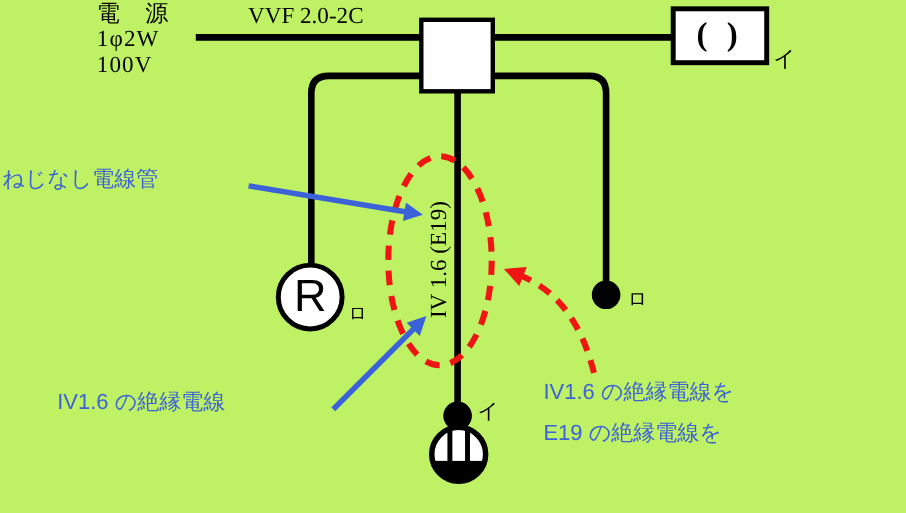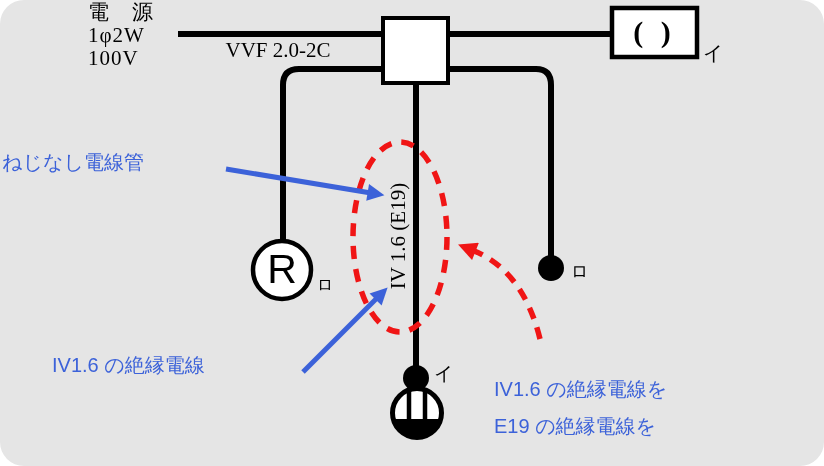--- a/index.html
+++ b/index.html
@@ -1,33 +1,32 @@
 <!DOCTYPE html>
 <html><head>
 <meta charset="utf-8">
 <style>
   html,body{margin:0;padding:0;background:#fff;}
   #stage{
     position:relative;
     width:824px;height:466px;
-    background:#e5e5e5;
+    background:#bef264;
     overflow:hidden;
     font-family:"Liberation Serif", serif;
-    border-radius:24px;
   }
   #diagram-svg{position:absolute;left:0;top:0;}
   .abs{position:absolute;white-space:nowrap;}
   .src-label{
     left:88px;top:1px;
     font-size:21px;line-height:23px;color:#000;
     letter-spacing:1px;
   }
   .cable-label{
     left:210px;top:2px;width:136px;text-align:center;
-    font-size:21px;color:#000;margin-top:36px;
+    font-size:21px;color:#000;
   }
   .device-symbol{
     left:612px;top:8px;width:85px;height:47px;
     display:flex;align-items:center;justify-content:center;
     font-size:30px;font-weight:bold;letter-spacing:5px;color:#000;
   }
   .receptacle-letter{
     left:257px;top:245px;width:50px;height:48px;
     display:flex;align-items:center;justify-content:center;
     font-size:41px;color:#000;
@@ -43,21 +42,21 @@
   .lab-receptacle{left:317px;top:275px;font-size:16px;}
   .lab-switch-right{left:571px;top:260px;font-size:17px;}
   .lab-switch-bottom{left:434px;top:361px;font-size:19px;}
   .blue-note{
     font-family:"Liberation Sans", sans-serif;
     color:#3c62d9;font-size:20px;
   }
   .note-conduit{left:2px;top:149px;}
   .note-wire{left:52px;top:352px;}
   .note-explain{
-    left:494px;top:339px;line-height:37px;margin-top:32px;
+    left:494px;top:339px;line-height:37px;
   }
 </style>
 </head>
 <body>
 
 <div id="stage">
 
   <svg id="diagram-svg" width="824" height="466" viewBox="0 0 824 466">
     <defs>
       <marker id="blue-head" viewBox="0 0 10 10" refX="2" refY="5" markerWidth="3.8" markerHeight="3.4" orient="auto">

